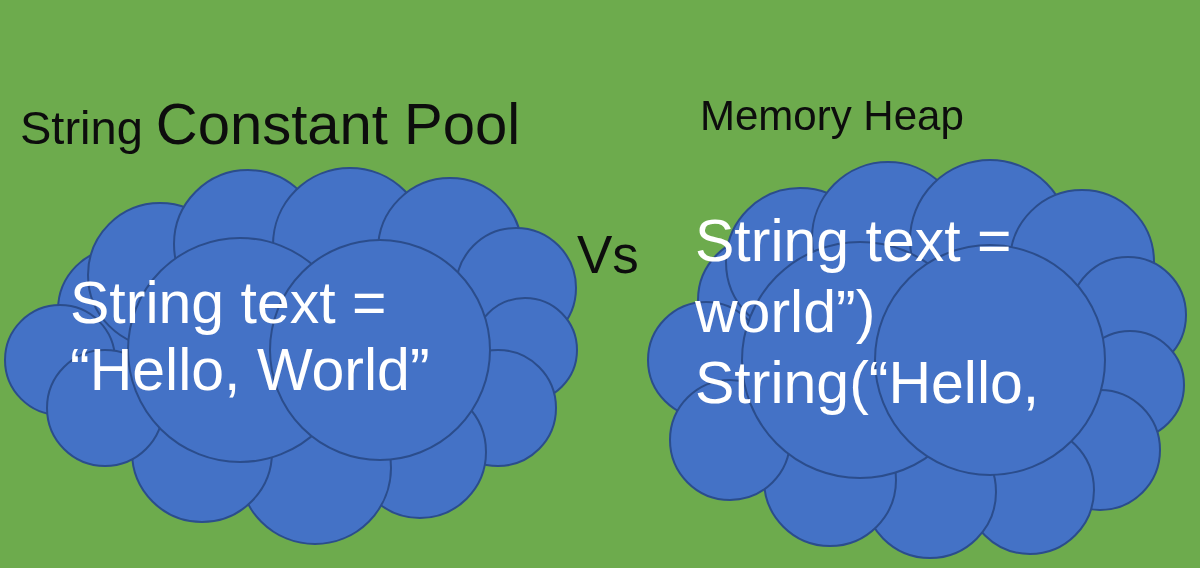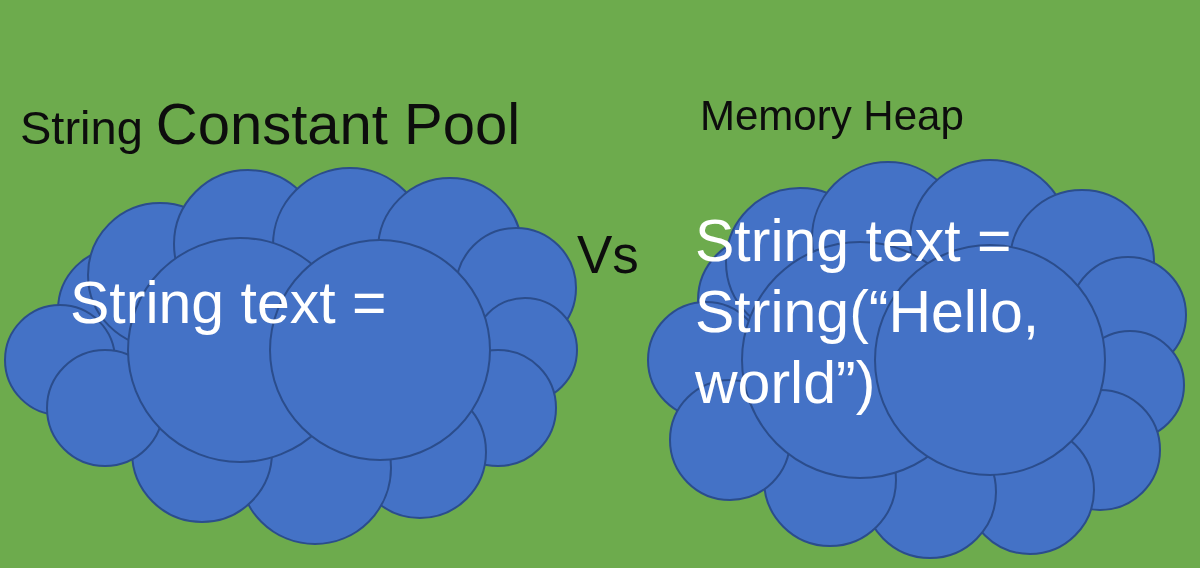--- a/index.html
+++ b/index.html
@@ -90,21 +90,22 @@
   <div class="title title-left">
     <span class="small-part">String </span><span class="large-part">Constant Pool</span>
   </div>
 
   <div class="title title-right">Memory Heap</div>
 
   <div class="vs-label">Vs</div>
 
   <div class="cloud-text cloud-text-left">
     <div>String text =</div>
+    <div>“Hello, World”</div>
   </div>
 
   <div class="cloud-text cloud-text-right">
     <div>String text =</div>
+    <div>world”)</div>
     <div>String(“Hello,</div>
-    <div>world”)</div>
   </div>
 
 </div>
 
 </body></html>

